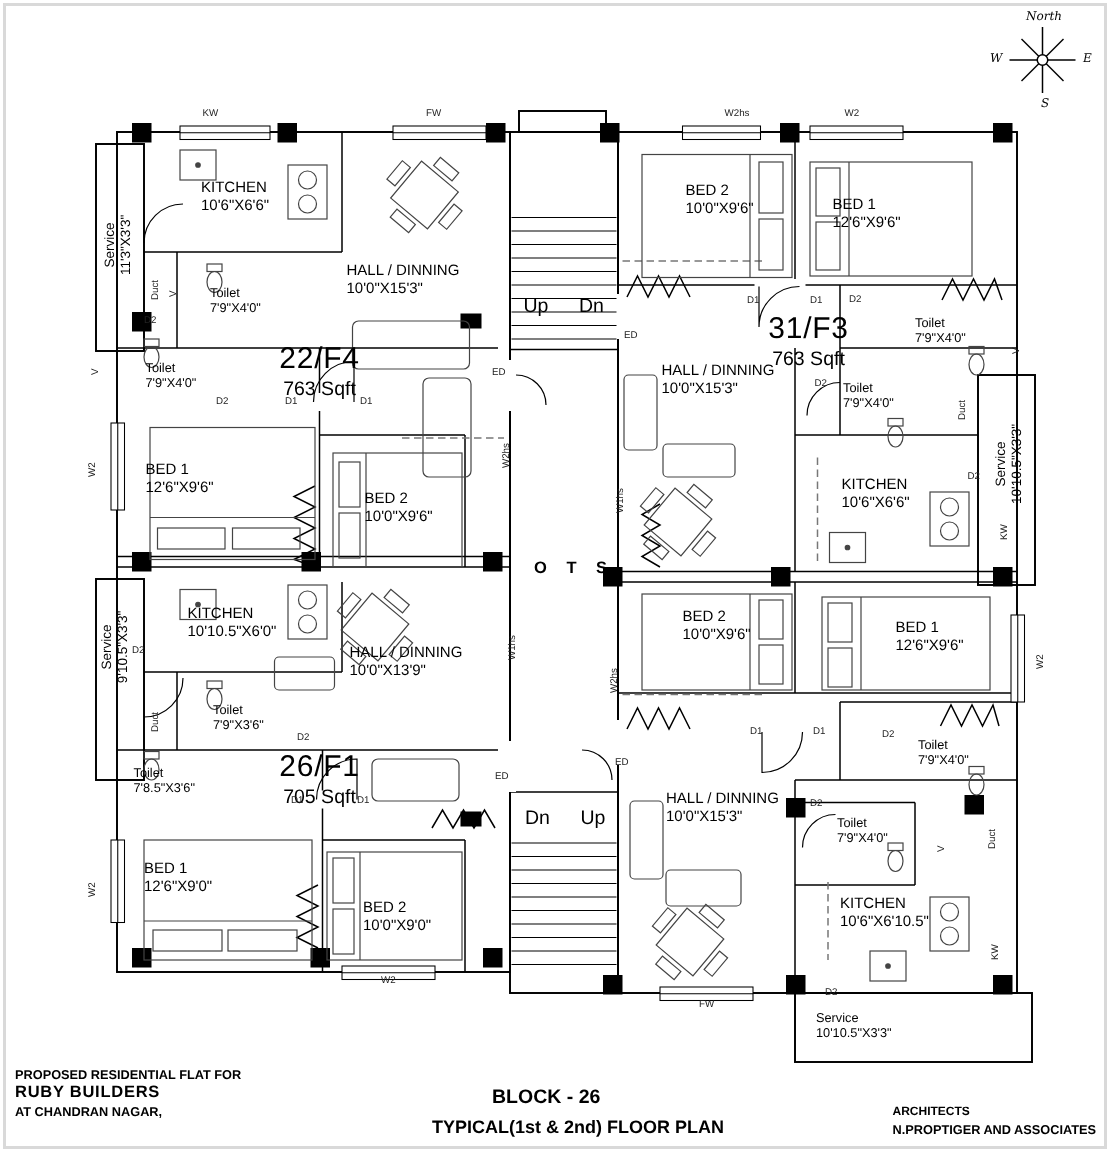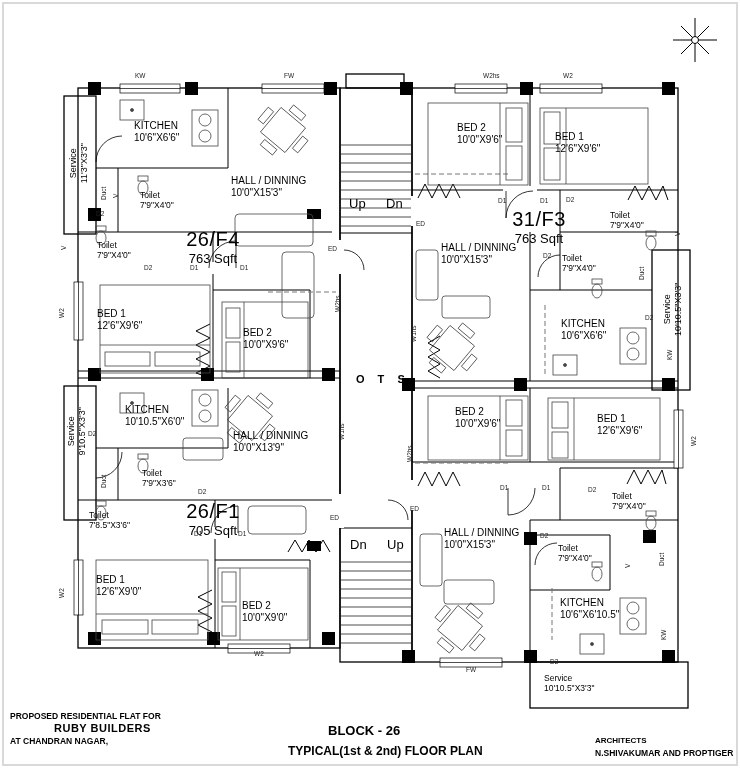--- a/index.html
+++ b/index.html
@@ -20,21 +20,21 @@
   .ots{position:absolute;font-size:11px;font-family:Liberation Sans, sans-serif;font-weight:bold;letter-spacing:5px;}
   .code{position:absolute;font-size:6.5px;color:#222;white-space:nowrap;}
   .vcode{transform:rotate(-90deg);transform-origin:left top;}
   .rot-label{position:absolute;width:100px;text-align:center;transform:rotate(-90deg);
              font-size:9px;line-height:1.25;}
   .rot-label span{display:block;white-space:nowrap;}
   .compass{position:absolute;left:650px;top:6px;width:86px;height:72px;}
   .compass .pt{position:absolute;font-family:"DejaVu Serif",serif;font-style:italic;font-size:8px;}
   .tb{position:absolute;white-space:nowrap;}
   .tb1{left:10px;top:711px;font-size:8.5px;font-weight:bold;}
-  .tb2{left:10px;top:722px;font-size:11px;font-weight:bold;letter-spacing:.5px;margin-left:44px;}
+  .tb2{left:10px;top:722px;font-size:11px;font-weight:bold;letter-spacing:.5px;}
   .tb3{left:10px;top:736px;font-size:8.5px;font-weight:bold;}
   .tb4{left:328px;top:723px;font-size:13px;font-weight:bold;}
   .tb5{left:288px;top:744px;font-size:12px;font-weight:bold;}
   .tb6{left:595px;top:736px;font-size:8px;font-weight:bold;}
   .tb7{left:595px;top:748px;font-size:8.5px;font-weight:bold;}
 </style>
 </head>
 <body>
 
 <div class="page">
@@ -354,20 +354,26 @@
     <g stroke="#000" stroke-width="1">
       <line x1="695" y1="18" x2="695" y2="62"></line>
         <line x1="673" y1="40" x2="717" y2="40"></line>
       <line x1="681" y1="26" x2="709" y2="54"></line>
         <line x1="709" y1="26" x2="681" y2="54"></line>
       <circle cx="695" cy="40" r="3.5" fill="#fff"></circle>
     </g>
   </svg>
 
 
+  <div class="compass">
+    <span class="pt" style="left:34px;top:0px;">North</span>
+    <span class="pt" style="left:10px;top:28px;">W</span>
+    <span class="pt" style="left:72px;top:28px;">E</span>
+    <span class="pt" style="left:44px;top:58px;">S</span>
+  </div>
 
   <div class="lbl" style="left:134px;top:120px;">
     <span class="nm">KITCHEN</span>
       <span class="dim">10'6"X6'6"</span>
     </div>
   <div class="lbl sm" style="left:140px;top:190px;">
     <span class="nm">Toilet</span>
       <span class="dim">7'9"X4'0"</span>
     </div>
   <div class="lbl sm" style="left:97px;top:240px;">
@@ -384,21 +390,21 @@
     </div>
   <div class="lbl" style="left:243px;top:327px;">
     <span class="nm">BED 2</span>
       <span class="dim">10'0"X9'6"</span>
     </div>
   <div class="rot-label" style="left:29px;top:152px;">
     <span>Service</span>
       <span>11'3"X3'3"</span>
     </div>
   <div class="unit" style="left:178px;top:228px;width:70px;">
-    <span class="uid">26/F4</span>
+    <span class="uid">22/F4</span>
       <span class="uarea">763 Sqft</span>
     </div>
 
   <div class="lbl" style="left:457px;top:122px;">
     <span class="nm">BED 2</span>
       <span class="dim">10'0"X9'6"</span>
     </div>
   <div class="lbl" style="left:555px;top:131px;">
     <span class="nm">BED 1</span>
       <span class="dim">12'6"X9'6"</span>
@@ -541,14 +547,14 @@
   <span class="code vcode" style="left:410px;top:342px;">W1hs</span>
   <span class="code vcode" style="left:338px;top:440px;">W1hs</span>
   <span class="code vcode" style="left:406px;top:462px;">W2hs</span>
 
   <div class="tb tb1">PROPOSED RESIDENTIAL FLAT FOR</div>
   <div class="tb tb2">RUBY BUILDERS</div>
   <div class="tb tb3">AT CHANDRAN NAGAR,</div>
   <div class="tb tb4">BLOCK - 26</div>
   <div class="tb tb5">TYPICAL(1st &amp; 2nd) FLOOR PLAN</div>
   <div class="tb tb6">ARCHITECTS</div>
-  <div class="tb tb7">N.SHIVAKUMAR AND PROPTIGER</div>
+  <div class="tb tb7">N.PROPTIGER AND ASSOCIATES</div>
 </div>
 
 </body></html>

